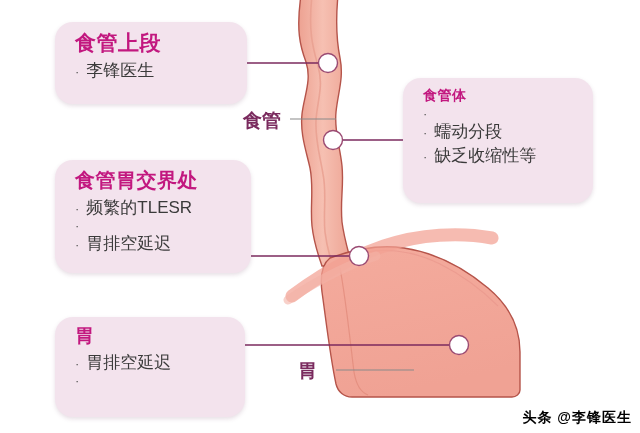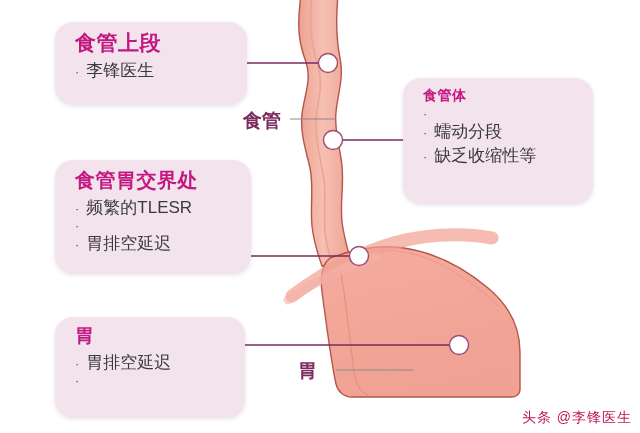--- a/index.html
+++ b/index.html
@@ -77,24 +77,25 @@
     white-space: nowrap;
     font-weight: bold;
   }
   .anno-esophagus { left: 243px; top: 108px; }
   .anno-stomach   { left: 298px; top: 358px; }
 
   .watermark {
     position: absolute;
     right: 8px;
     bottom: 6px;
-    color: #be185d;
+    color: #000000;
     font-size: 14px;
     white-space: nowrap;
     letter-spacing: 1px;
+    font-weight: bold;
   }
 </style>
 </head>
 <body>
 
 <div id="stage">
 
   <svg id="anatomy" viewBox="0 0 640 433">
     <defs>
       <linearGradient id="tubeGrad" x1="0" y1="0" x2="1" y2="0">

